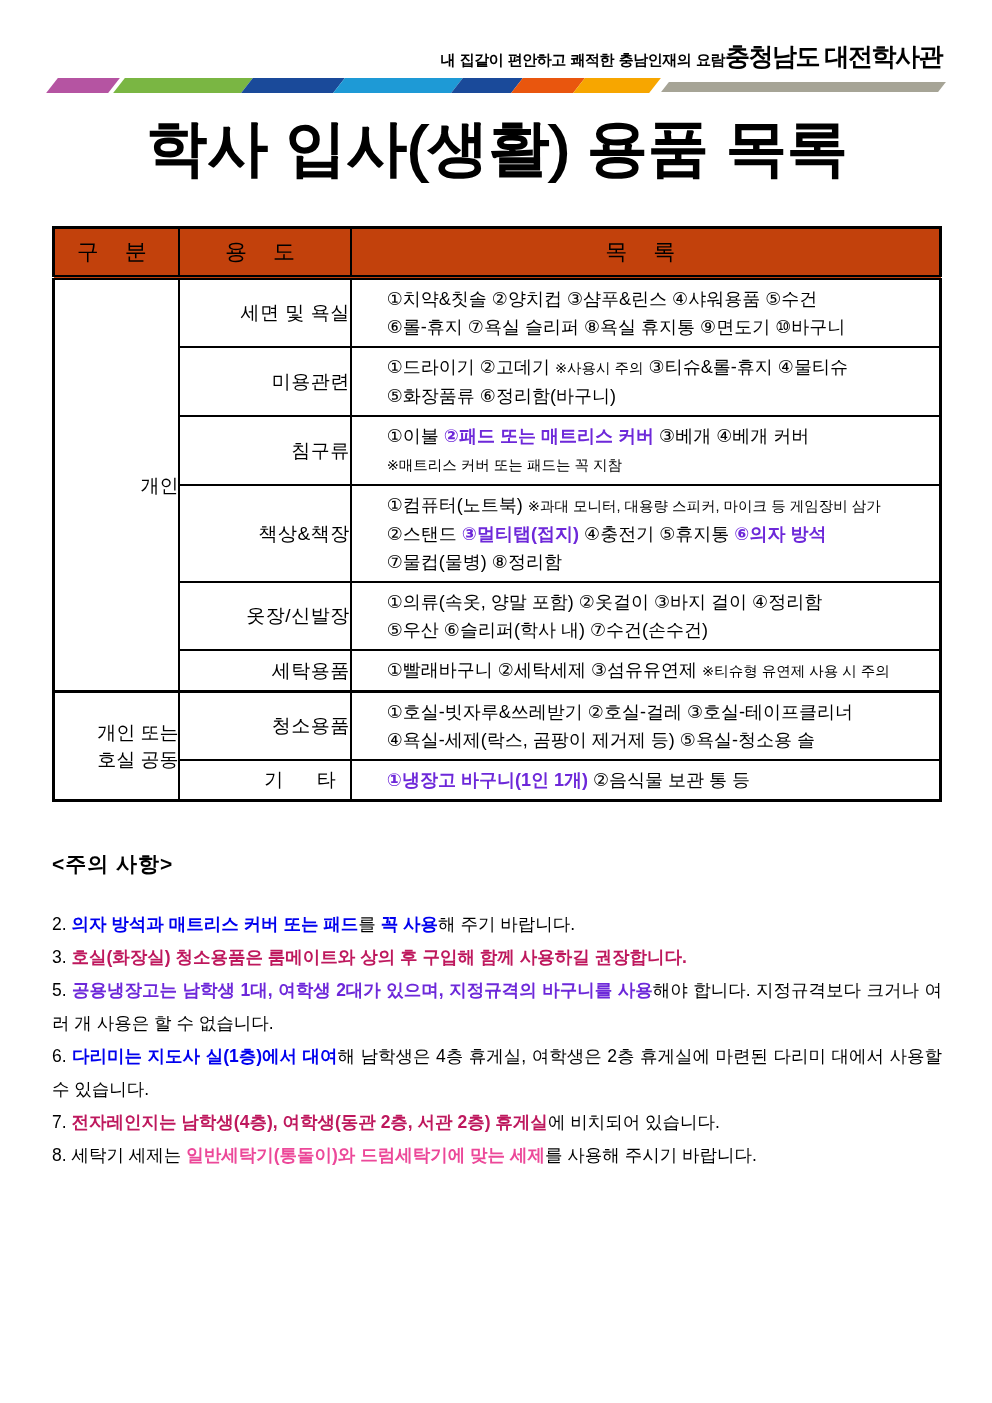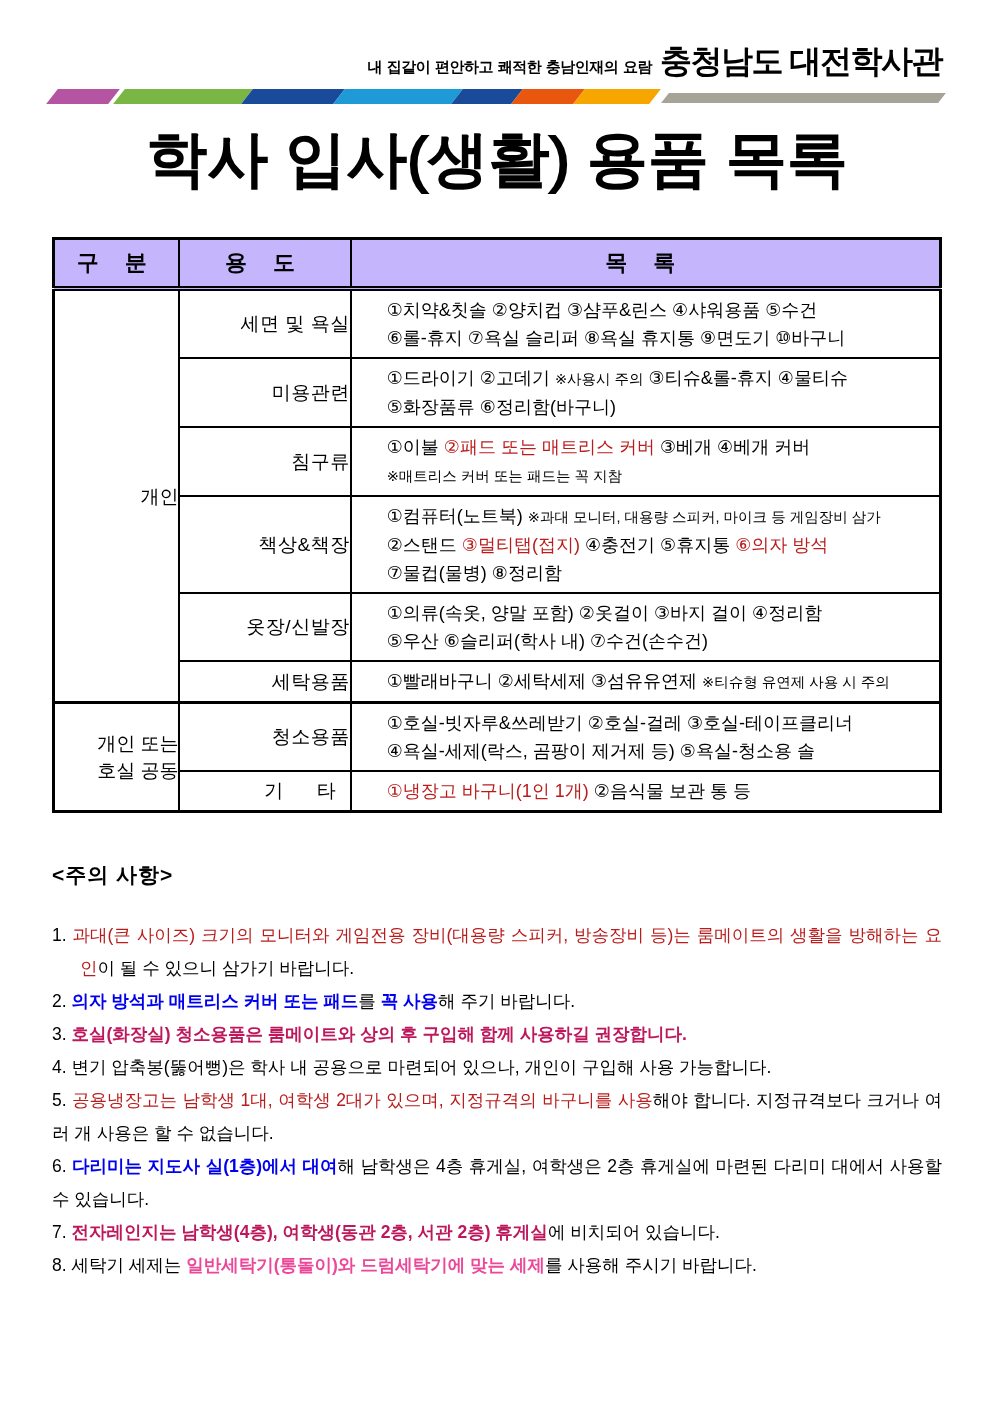--- a/index.html
+++ b/index.html
@@ -7,24 +7,24 @@
   body {
     width:992px; height:1403px; margin:0 auto; position:relative;
     font-family:"Liberation Sans","DejaVu Sans",sans-serif; color:#000;
   }
   .page { padding:40px 50px 0 52px; }
 
   
   .masthead { text-align:right; white-space:nowrap; }
   .tagline {
     font-family:"DejaVu Serif","Liberation Serif",serif;
-    font-size:15px; font-weight:bold; letter-spacing:-0.5px; margin-right:8px;
+    font-size:15px; font-weight:bold; letter-spacing:-0.5px; margin-right:0;
     vertical-align:baseline;
   }
-  .brand { font-size:32px; font-weight:900; letter-spacing:-1.5px; vertical-align:baseline; }
+  .brand { font-size:25px; font-weight:900; letter-spacing:-1.5px; vertical-align:baseline; }
 
   .stripe { display:flex; align-items:flex-start; height:16px; margin-top:5px; }
   .stripe-seg { height:15px; transform:skewX(-38deg); flex:0 0 auto; }
   .stripe-seg.gap { margin-left:5px; }
   .stripe-seg.gray { height:10px; margin-top:4px; margin-left:10px; flex:1 1 auto; transform:skewX(-38deg); }
 
   
   .doc-title {
     margin-top:14px; text-align:center;
     font-size:61px; font-weight:400; letter-spacing:0px;
@@ -32,32 +32,32 @@
     white-space:nowrap;
   }
 
   
   table.items {
     width:100%; margin-top:36px;
     border-collapse:collapse; table-layout:fixed;
     border:3px solid #000;
   }
   table.items th {
-    background:#c4b5fd; border:2px solid #000; border-bottom:5px double #000;
-    height:50px; font-size:22px; font-weight:bold; letter-spacing:10px; text-align:center;
+    background:#c2410c; border:2px solid #000; border-bottom:5px double #000;
+    height:50px; font-size:22px; font-weight:normal; letter-spacing:10px; text-align:center;
   }
   table.items td { border:2px solid #000; vertical-align:middle; }
   tr.group-start td { border-top:3px solid #000; }
   td.col-group { text-align:right; font-size:19px; line-height:27px; }
   td.col-usage { text-align:right; font-size:19px; letter-spacing:0.5px; }
   td.col-usage.wide { letter-spacing:14px; text-indent:14px; }
   td.col-items { padding:5px 10px; font-size:18px; text-align:left; }
   .item-line { line-height:28px; white-space:nowrap;margin-left:25px; }
 
-  .run-red    { color:#b91c1c; font-weight:normal; }
+  .run-red    { color:#6d28d9; font-weight:bold; }
   .run-blue   { color:#0000ee; font-weight:bold; }
   .run-green  { color:#be185d; font-weight:bold; }
   .run-purple { color:#ec4899; font-weight:bold; }
   .run-small  { font-size:14.5px; }
 
   
   .notes { margin-top:48px; }
   .notes-heading { font-size:21px; font-weight:bold; letter-spacing:1px; margin-bottom:30px; }
   .note { font-size:17.5px; line-height:33px; text-align:justify; }
   .note.hang { padding-left:28px; text-indent:-28px; }
@@ -160,24 +160,22 @@
           <td class="col-items">
             <div class="item-line"><span class="run run-red">①냉장고 바구니(1인 1개)</span><span class="run"> ②음식물 보관 통 등</span></div>
           </td>
         </tr>
       </tbody>
   </table>
 
   <div class="notes">
     <div class="notes-heading">&lt;주의 사항&gt;</div>
     <div>
-        <p class="note hang"><span class="note-num">1. </span><span class="run run-red">과대(큰 사이즈) 크기의 모니터와 게임전용 장비(대용량 스피커, 방송장비 등)는 룸메이트의 생활을 방해하는 요인</span><span class="run">이 될 수 있으니 삼가기 바랍니다.</span></p>
         <p class="note hang"><span class="note-num">2. </span><span class="run run-blue">의자 방석과 매트리스 커버 또는 패드</span><span class="run">를 </span><span class="run run-blue">꼭 사용</span><span class="run">해 주기 바랍니다.</span></p>
         <p class="note hang"><span class="note-num">3. </span><span class="run run-green">호실(화장실) 청소용품은 룸메이트와 상의 후 구입해 함께 사용하길 권장합니다.</span></p>
-        <p class="note hang"><span class="note-num">4. </span><span class="run">변기 압축봉(뚫어뻥)은 학사 내 공용으로 마련되어 있으나, 개인이 구입해 사용 가능합니다.</span></p>
         <p class="note"><span class="note-num">5. </span><span class="run run-red">공용냉장고는 남학생 1대, 여학생 2대가 있으며, 지정규격의 바구니를 사용</span><span class="run">해야 합니다. 지정규격보다 크거나 여러 개 사용은 할 수 없습니다.</span></p>
         <p class="note"><span class="note-num">6. </span><span class="run run-blue">다리미는 지도사 실(1층)에서 대여</span><span class="run">해 남학생은 4층 휴게실, 여학생은 2층 휴게실에 마련된 다리미 대에서 사용할 수 있습니다.</span></p>
         <p class="note hang"><span class="note-num">7. </span><span class="run run-green">전자레인지는 남학생(4층), 여학생(동관 2층, 서관 2층) 휴게실</span><span class="run">에 비치되어 있습니다.</span></p>
         <p class="note hang"><span class="note-num">8. </span><span class="run">세탁기 세제는 </span><span class="run run-purple">일반세탁기(통돌이)와 드럼세탁기에 맞는 세제</span><span class="run">를 사용해 주시기 바랍니다.</span></p>
       </div>
   </div>
 
 </div>
 
 </body></html>

